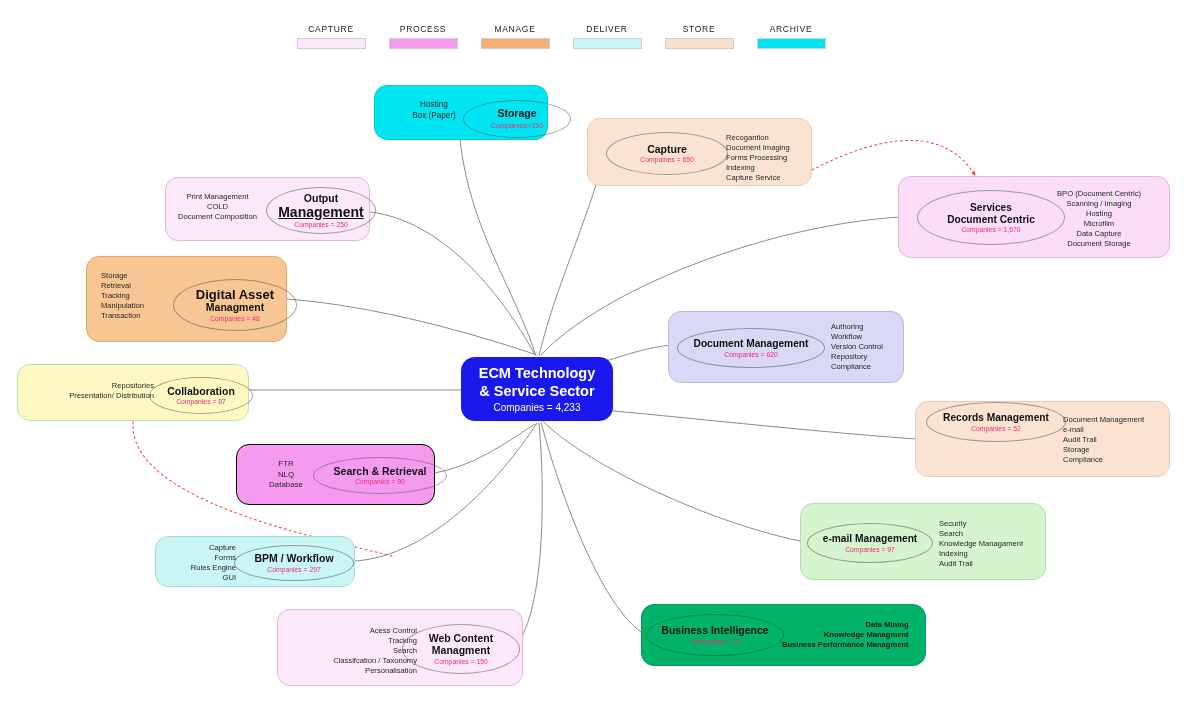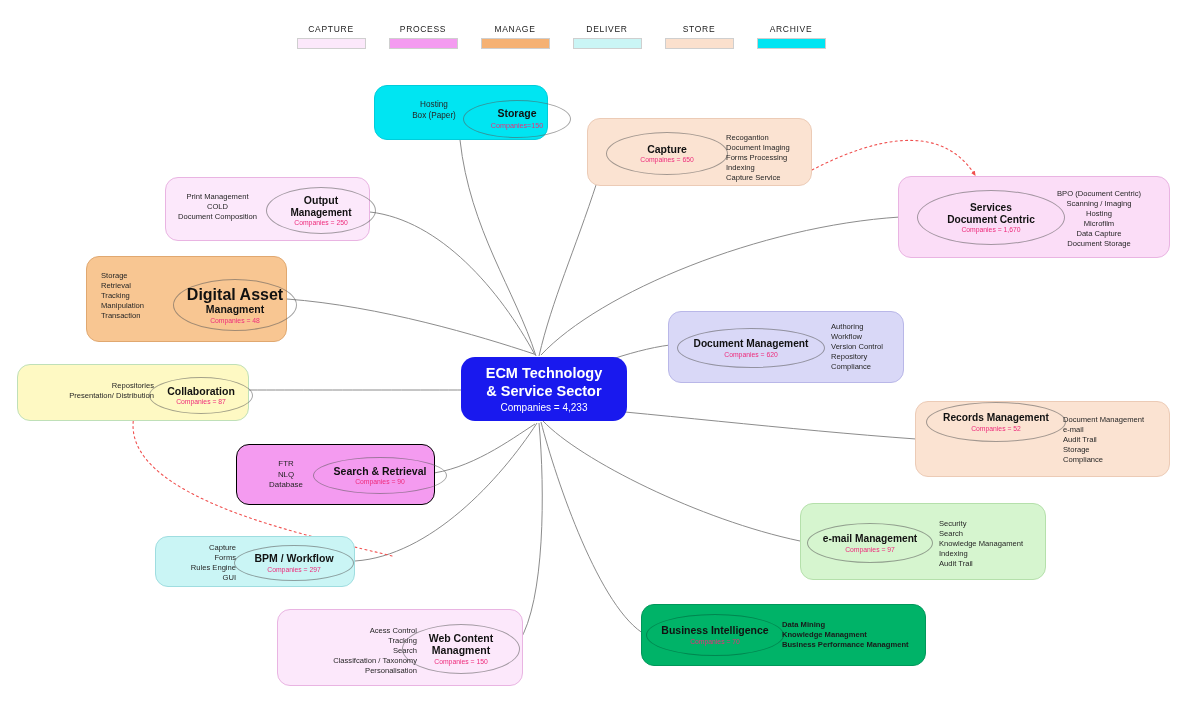--- a/index.html
+++ b/index.html
@@ -217,35 +217,35 @@
   </div>
 
   <div class="node" style="left:165px; top:177px; width:205px; height:64px; background:#fce8fb; border:1px solid #e9b4e2;">
     <div class="items" style="left:12px; top:14px; font-size:7.6px; text-align:center;">
       <div>Print Management</div>
       <div>COLD</div>
       <div>Document Composition</div>
     </div>
     <div class="ellipse" style="left:100px; top:9px; width:110px; height:47px;">
       <div class="etitle" style="font-size:10.5px;">Output</div>
-      <div class="etitle" style="font-size:10px;">Management</div>
+      <div class="etitle" style="font-size:14px;text-decoration:underline;">Management</div>
       <div class="ecount" style="font-size:6.8px;">Companies = 250</div>
     </div>
   </div>
 
   <div class="node" style="left:86px; top:256px; width:201px; height:86px; background:#f8c692; border:1px solid #e0a870;">
     <div class="items" style="left:14px; top:14px; font-size:7.6px; text-align:left;">
       <div>Storage</div>
       <div>Retrieval</div>
       <div>Tracking</div>
       <div>Manipulation</div>
       <div>Transaction</div>
     </div>
     <div class="ellipse" style="left:86px; top:22px; width:124px; height:52px;">
-      <div class="etitle" style="font-size:16px;">Digital Asset</div>
+      <div class="etitle" style="font-size:13px;">Digital Asset</div>
       <div class="etitle" style="font-size:10.5px;">Managment</div>
       <div class="ecount" style="font-size:6.8px;">Companies = 48</div>
     </div>
   </div>
 
   <div class="node" style="left:17px; top:364px; width:232px; height:57px; background:#fef9c3; border:1px solid #bfe0b8;">
     <div class="items" style="left:6px; top:16px; width:130px; font-size:7.6px; text-align:right;">
       <div>Repositories</div>
       <div>Presentation/ Distribution</div>
     </div>
@@ -293,21 +293,21 @@
       <div class="etitle" style="font-size:10.5px;">Managment</div>
       <div class="ecount" style="font-size:6.8px;">Companies = 150</div>
     </div>
   </div>
 
   <div class="node" style="left:641px; top:604px; width:285px; height:62px; background:#00b368; border:1px solid #00975a;">
     <div class="ellipse" style="left:4px; top:9px; width:138px; height:42px; border-color:rgba(0,90,55,0.5);">
       <div class="etitle" style="font-size:10.5px;">Business Intelligence</div>
       <div class="ecount" style="font-size:6.8px;">Companies = 70</div>
     </div>
-    <div class="items" style="left:140px; top:15px; font-size:7.6px; text-align:left; color:#1a1a1a; font-weight:bold;">
+    <div class="items" style="left:140px; top:15px; font-size:7.6px; text-align:right; color:#1a1a1a; font-weight:bold;">
       <div>Data Mining</div>
       <div>Knowledge Managment</div>
       <div>Business Performance Managment</div>
     </div>
   </div>
 
   <div class="node" style="left:800px; top:503px; width:246px; height:77px; background:#d6f5cf; border:1px solid #b5e0ab;">
     <div class="ellipse" style="left:6px; top:19px; width:126px; height:40px;">
       <div class="etitle" style="font-size:10.2px;">e-mail Management</div>
       <div class="ecount" style="font-size:6.8px;">Companies = 97</div>
@@ -342,19 +342,19 @@
     </div>
     <div class="items" style="left:162px; top:10px; font-size:7.6px; text-align:left;">
       <div>Authoring</div>
       <div>Workflow</div>
       <div>Version Control</div>
       <div>Repository</div>
       <div>Compliance</div>
     </div>
   </div>
 
-  <div class="node center" style="left:461px; top:357px; width:166px; height:64px;">
+  <div class="node center" style="left:461px; top:357px; width:152px; height:64px;">
     <div class="c-title">ECM Technology</div>
     <div class="c-title">&amp; Service Sector</div>
     <div class="c-count">Companies = 4,233</div>
   </div>
 
 </div>
 
 </body></html>

